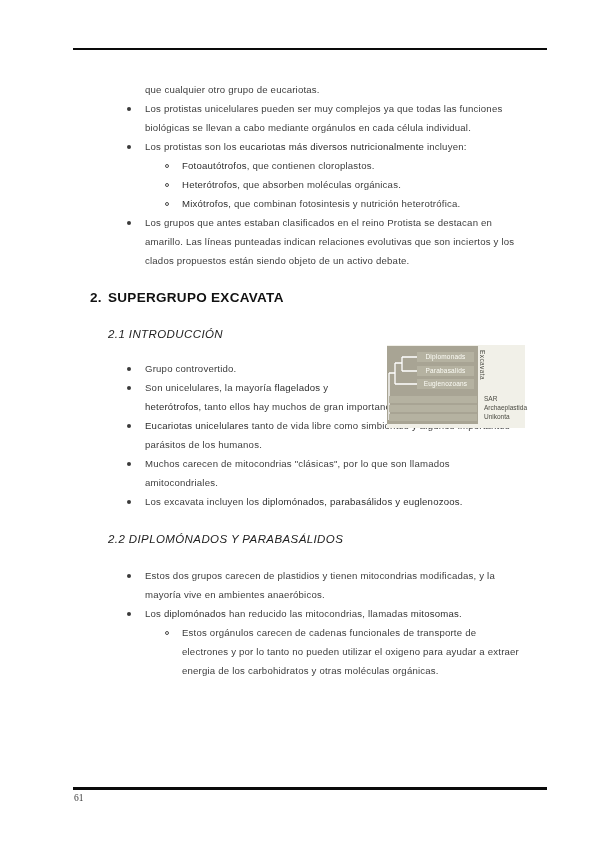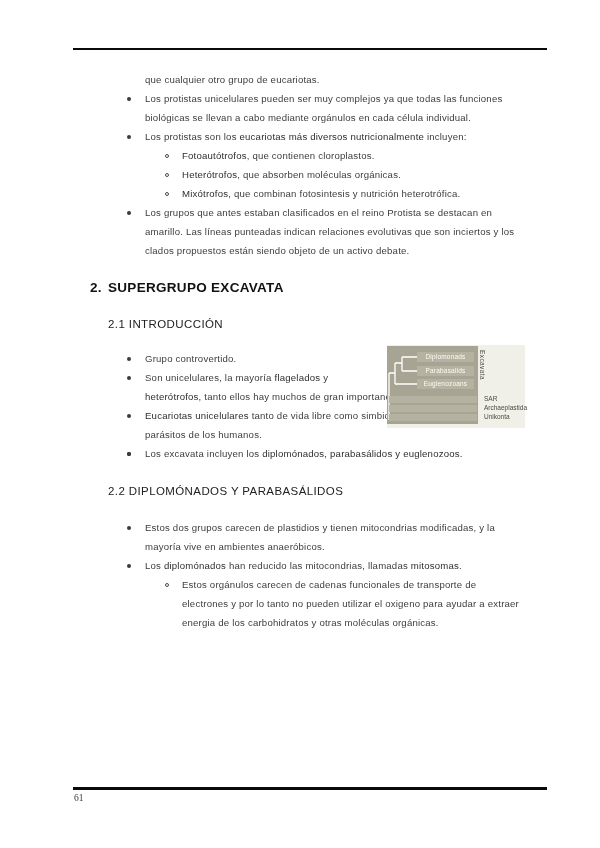--- a/index.html
+++ b/index.html
@@ -6,21 +6,21 @@
   .page {
     position:relative; width:600px; height:848px; background:#ffffff;
     font-family:"Liberation Sans", sans-serif; overflow:hidden;
   }
   .rule-top    { position:absolute; left:73px; top:48px;  width:474px; height:2px;   background:#0a0a0a; }
   .rule-bottom { position:absolute; left:73px; top:787px; width:474px; height:2.5px; background:#0a0a0a; }
   .page-number {
     position:absolute; left:74px; top:793px;
     font-family:"Liberation Serif", serif; font-size:9.5px; color:#3a3a3a;
   }
-  .content { position:absolute; left:73px; top:6px; width:474px; }
+  .content { position:absolute; left:73px; top:16px; width:474px; }
 
   .block {
     position:relative; padding-left:72px;
     font-size:9.6px; line-height:19px; color:#3d3d3d;
     letter-spacing:0.2px; white-space:pre-wrap;
   }
   .block.lvl2 { padding-left:109px; }
   .block b { font-weight:normal; color:#2e2e2e; }
   .marker { position:absolute; top:7.5px; width:4px; height:4px; border-radius:50%; box-sizing:border-box; }
   .marker.disc   { left:54px; background:#3a3a3a; }
@@ -30,21 +30,21 @@
   #blocks-b { margin-top:18px; }
   #blocks-c { margin-top:20px; }
 
   h1.heading {
     margin:20px 0 0 0; padding-left:17px; display:flex;
     font-size:13.5px; font-weight:bold; color:#111; line-height:16px; letter-spacing:0.3px;
   }
   h1.heading .num { width:18px; flex:0 0 18px; }
   h2.heading {
     margin:21px 0 0 35px; font-size:11.5px; font-weight:normal;
-    color:#222; line-height:14px; letter-spacing:0.4px;
+    color:#222; line-height:14px; letter-spacing:0.4px;font-style:italic;
   }
   #h2-diplo { margin-top:21px; }
 
   
   .tree-figure { position:absolute; left:387px; top:345px; width:138px; height:83px; margin:0; background:#f1f0e8; }
   .olive { position:absolute; left:0; top:1px; width:91px; height:78px; background:#a8a494; }
   .olive svg { position:absolute; left:0; top:0; }
   .clade-box {
     position:absolute; left:30px; width:57px; height:10px; background:#b5b2a1;
     color:#fcfcf5; font-size:6.5px; line-height:10px; text-align:center;
@@ -88,21 +88,22 @@
     </h1>
 
     <h2 class="heading" id="h2-intro">2.1 INTRODUCCIÓN</h2>
 
     <div class="blocks" id="blocks-b">
         <div class="block lvl1"><span class="marker disc"></span><span class="txt"><span>Grupo controvertido.</span></span></div>
         <div class="block lvl1"><span class="marker disc"></span><span class="txt"><span>Son unicelulares, la mayoría </span><b>flagelados</b><span> y
 </span><b>heterótrofos,</b><span> tanto ellos hay muchos de gran importancia médica.</span></span></div>
         <div class="block lvl1"><span class="marker disc"></span><span class="txt"><b>Eucariotas unicelulares</b><span> tanto de vida libre como simbiontes y algunos importantes
 parásitos de los humanos.</span></span></div>
-        <div class="block lvl1"><span class="marker disc"></span></div>
+        <div class="block lvl1"><span class="marker disc"></span><span class="txt"><span>Muchos carecen de mitocondrias "clásicas", por lo que son llamados
+amitocondriales.</span></span></div>
         <div class="block lvl1"><span class="marker disc"></span><span class="txt"><span>Los excavata incluyen los </span><b>diplomónados, parabasálidos y euglenozoos.</b></span></div>
       </div>
 
     <h2 class="heading" id="h2-diplo">2.2 DIPLOMÓNADOS Y PARABASÁLIDOS</h2>
 
     <div class="blocks" id="blocks-c">
         <div class="block lvl1"><span class="marker disc"></span><span class="txt"><span>Estos dos grupos carecen de plastidios y tienen mitocondrias modificadas, y la
 mayoría vive en ambientes anaeróbicos.</span></span></div>
         <div class="block lvl1"><span class="marker disc"></span><span class="txt"><span>Los </span><b>diplomónados</b><span> han reducido las mitocondrias, llamadas </span><b>mitosomas</b><span>.</span></span></div>
         <div class="block lvl2"><span class="marker circle"></span><span class="txt"><span>Estos orgánulos carecen de cadenas funcionales de transporte de

